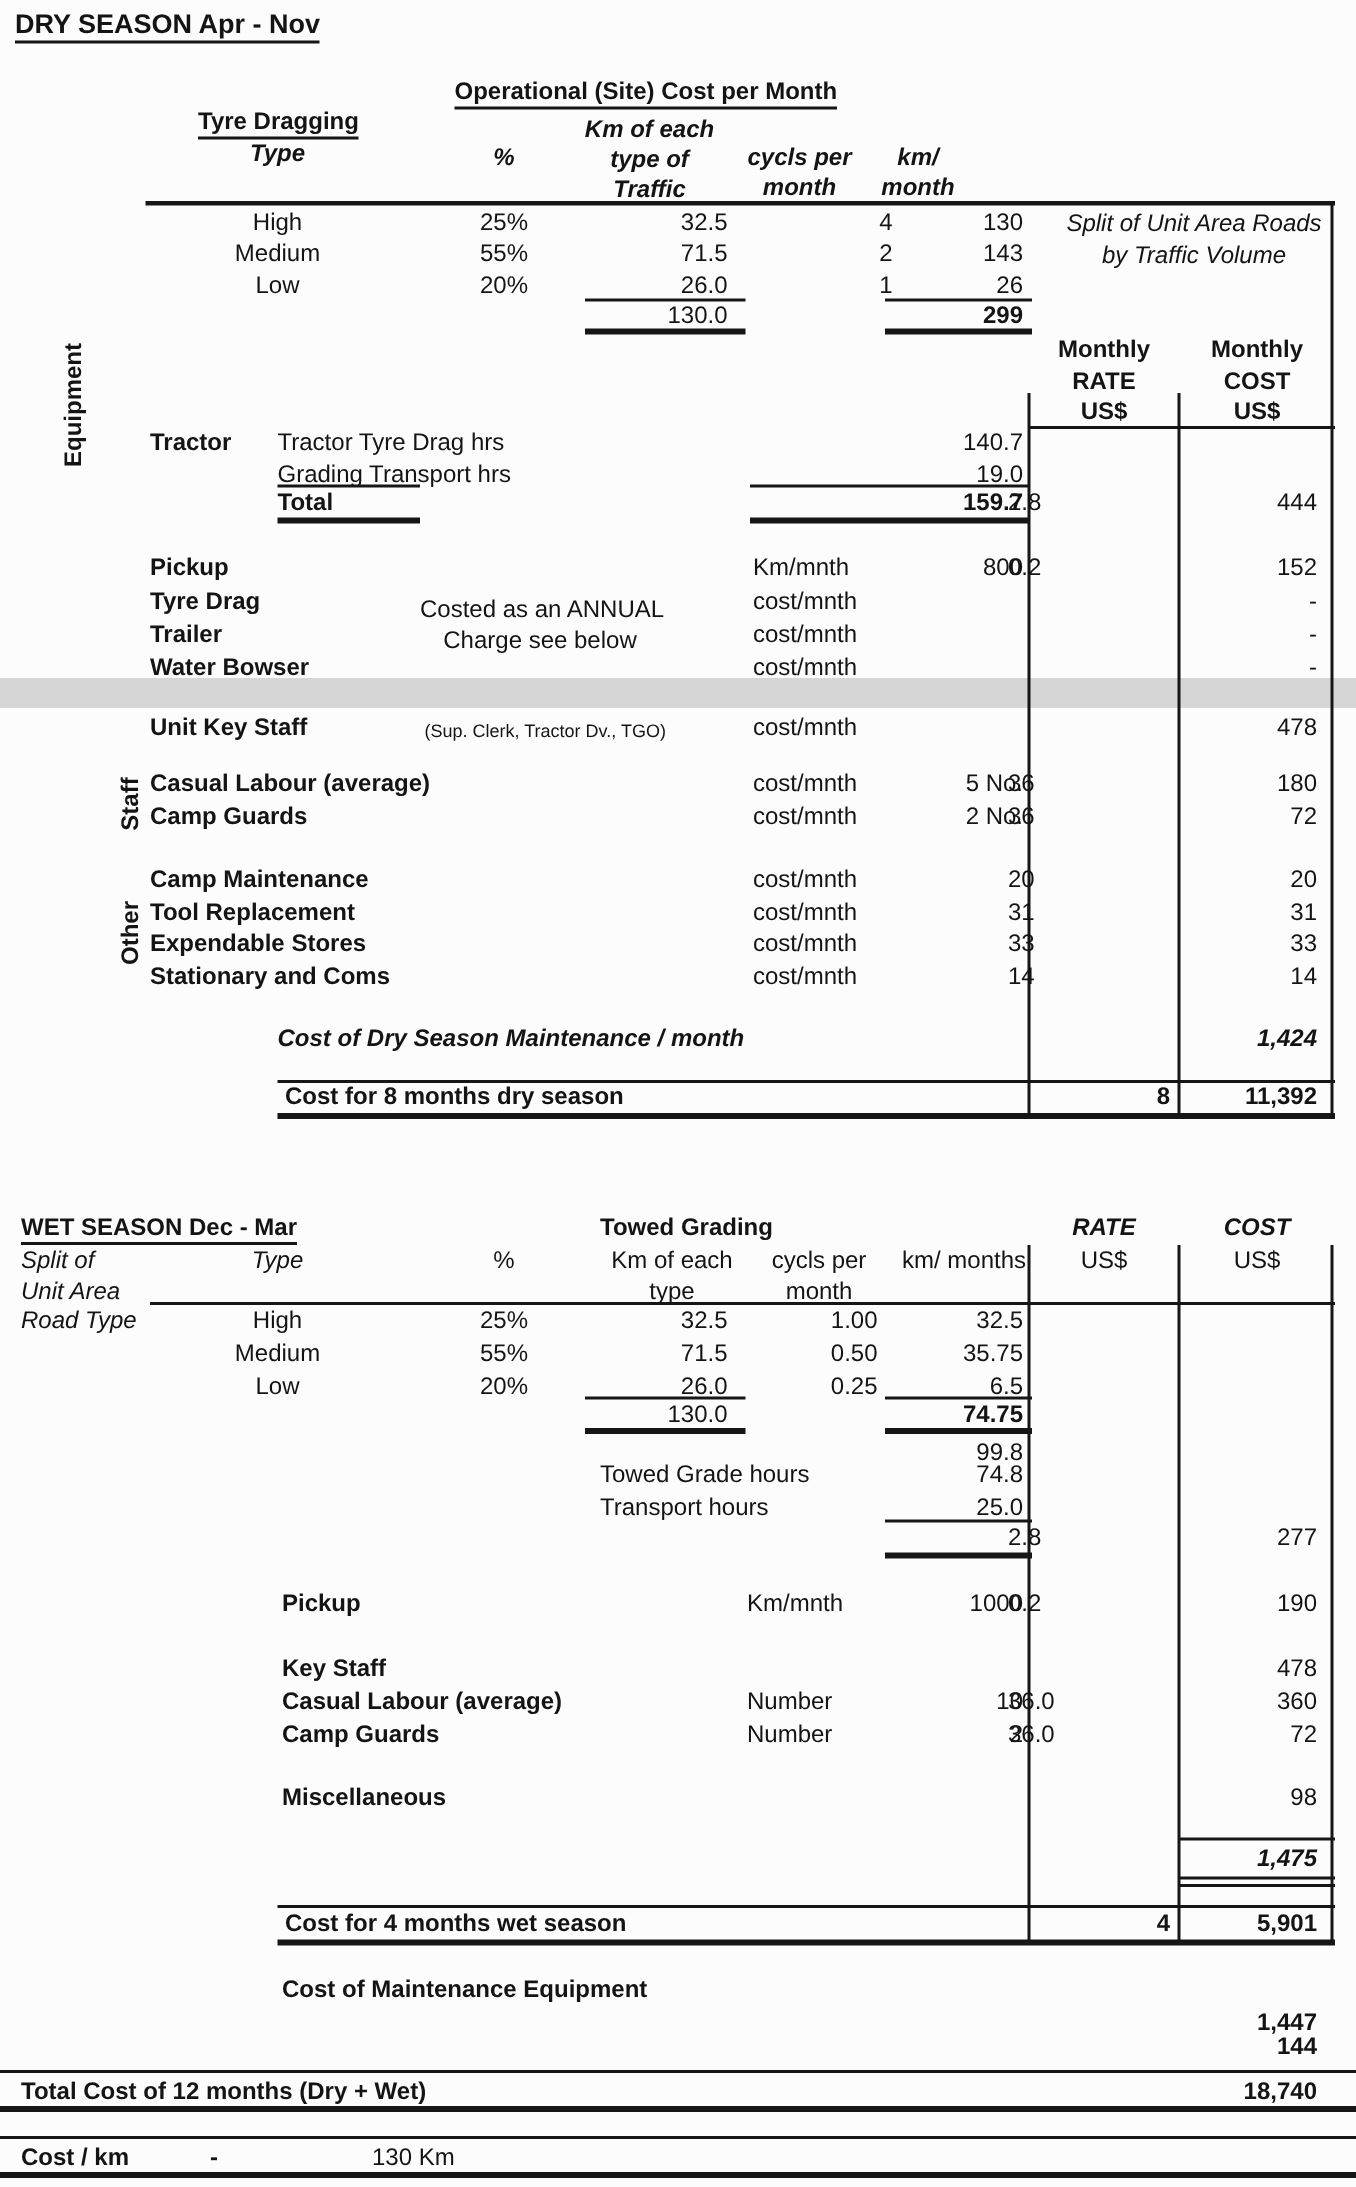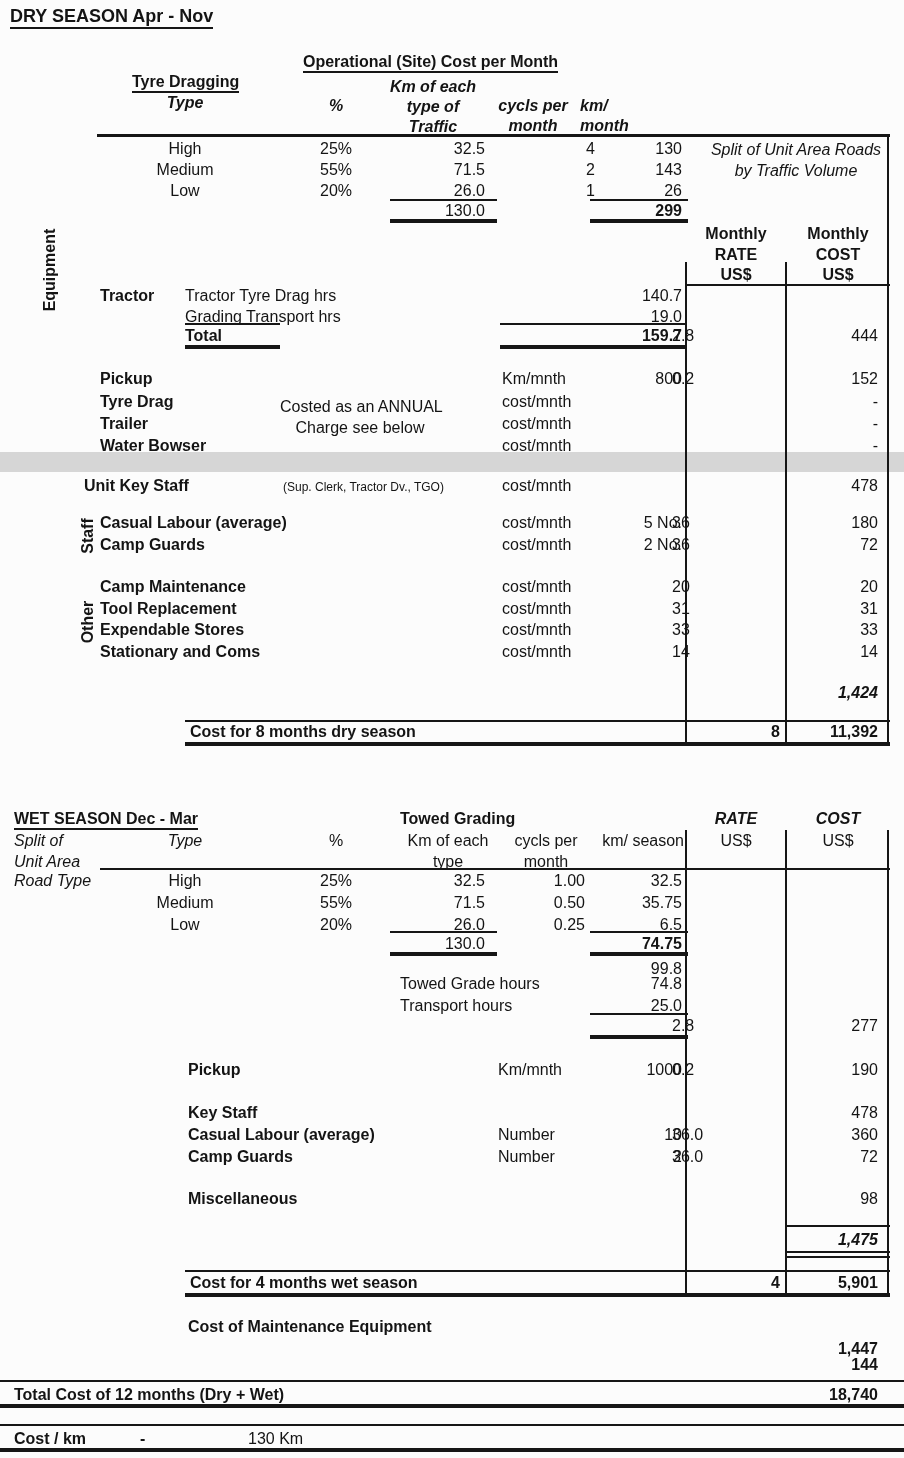--- a/index.html
+++ b/index.html
@@ -18,21 +18,21 @@
   .colPct{left:296px;width:80px;text-align:center;}
   .colKm{left:385px;width:100px;text-align:right;}
   .colCy{left:497px;width:98px;text-align:right;}
   .colCyW{left:487px;width:98px;text-align:right;}
   .colKmM{left:582px;width:100px;text-align:right;}
   .colRate{left:672px;width:100px;text-align:left;}
   .colCost{left:758px;width:120px;text-align:right;}
   .colMon{left:700px;width:80px;text-align:right;}
   .hKm{left:383px;width:100px;text-align:center;}
   .hCy{left:483px;width:100px;text-align:center;}
-  .hKmM{left:580px;width:100px;text-align:left;}
+  .hKmM{left:562px;width:100px;text-align:center;}
   .hRate{left:686px;width:100px;text-align:center;}
   .hCost{left:788px;width:100px;text-align:center;}
   .hKmW{left:398px;width:100px;text-align:center;}
   .hCyW{left:496px;width:100px;text-align:center;}
   .hKmMW{left:584px;width:100px;text-align:right;}
   .vert{position:absolute;width:100px;font-weight:700;font-size:16px;text-align:center;
         transform:rotate(-90deg);white-space:nowrap;}
 </style>
 </head>
 <body>
@@ -123,21 +123,21 @@
   <div class="t colCost" style="top:393px">-</div>
   <div class="t b" style="left:100px;top:415px">Trailer</div>
   <div class="t" style="left:502px;top:415px">cost/mnth</div>
   <div class="t colCost" style="top:415px">-</div>
   <div class="t b" style="left:100px;top:437px">Water Bowser</div>
   <div class="t" style="left:502px;top:437px">cost/mnth</div>
   <div class="t colCost" style="top:437px">-</div>
   <div class="t" style="left:280px;top:398px;width:160px;text-align:center">Costed as an ANNUAL</div>
   <div class="t" style="left:280px;top:419px;width:160px;text-align:center">Charge see below</div>
 
-  <div class="t b" style="left:84px;top:477px">Unit Key Staff</div>
+  <div class="t b" style="left:100px;top:477px">Unit Key Staff</div>
   <div class="t fs15" style="left:283px;top:478px">(Sup. Clerk, Tractor Dv., TGO)</div>
   <div class="t" style="left:502px;top:477px">cost/mnth</div>
   <div class="t colCost" style="top:477px">478</div>
 
   <div class="t b" style="left:100px;top:514px">Casual Labour (average)</div>
   <div class="t" style="left:502px;top:514px">cost/mnth</div>
   <div class="t colKmM" style="top:514px">5 No.</div>
   <div class="t colRate" style="top:514px">36</div>
   <div class="t colCost" style="top:514px">180</div>
 
@@ -157,38 +157,39 @@
   <div class="t colCost" style="top:600px">31</div>
   <div class="t b" style="left:100px;top:621px">Expendable Stores</div>
   <div class="t" style="left:502px;top:621px">cost/mnth</div>
   <div class="t colRate" style="top:621px">33</div>
   <div class="t colCost" style="top:621px">33</div>
   <div class="t b" style="left:100px;top:643px">Stationary and Coms</div>
   <div class="t" style="left:502px;top:643px">cost/mnth</div>
   <div class="t colRate" style="top:643px">14</div>
   <div class="t colCost" style="top:643px">14</div>
 
+  <div class="t b i" style="left:185px;top:684px">Cost of Dry Season Maintenance / month</div>
   <div class="t b i colCost" style="top:684px">1,424</div>
   <div class="hl" style="left:185px;top:720px;width:705px;height:2px"></div>
   <div class="t b" style="left:190px;top:723px">Cost for 8 months dry season</div>
   <div class="t b colMon" style="top:723px">8</div>
   <div class="t b colCost" style="top:723px">11,392</div>
   <div class="hl" style="left:185px;top:742px;width:705px;height:4px"></div>
 
   <div class="t b" style="left:14px;top:810px"><span class="u">WET SEASON Dec - Mar</span></div>
   <div class="t b" style="left:400px;top:810px">Towed Grading</div>
   <div class="t b i hRate" style="top:810px">RATE</div>
   <div class="t b i hCost" style="top:810px">COST</div>
 
   <div class="t i" style="left:14px;top:832px">Split of</div>
   <div class="t i colType" style="top:832px">Type</div>
   <div class="t colPct" style="top:832px">%</div>
   <div class="t hKmW" style="top:832px">Km of each</div>
   <div class="t hCyW" style="top:832px">cycls per</div>
-  <div class="t hKmMW" style="top:832px">km/ season</div>
+  <div class="t hKmMW" style="top:832px">km/ months</div>
   <div class="t hRate" style="top:832px">US$</div>
   <div class="t hCost" style="top:832px">US$</div>
   <div class="t i" style="left:14px;top:853px">Unit Area</div>
   <div class="t hKmW" style="top:853px">type</div>
   <div class="t hCyW" style="top:853px">month</div>
 
   <div class="hl" style="left:100px;top:868px;width:790px;height:2px"></div>
   <div class="vl" style="left:685px;top:830px;width:2px;height:466px"></div>
   <div class="vl" style="left:785px;top:830px;width:2px;height:466px"></div>
   <div class="vl" style="left:887px;top:830px;width:2px;height:466px"></div>

